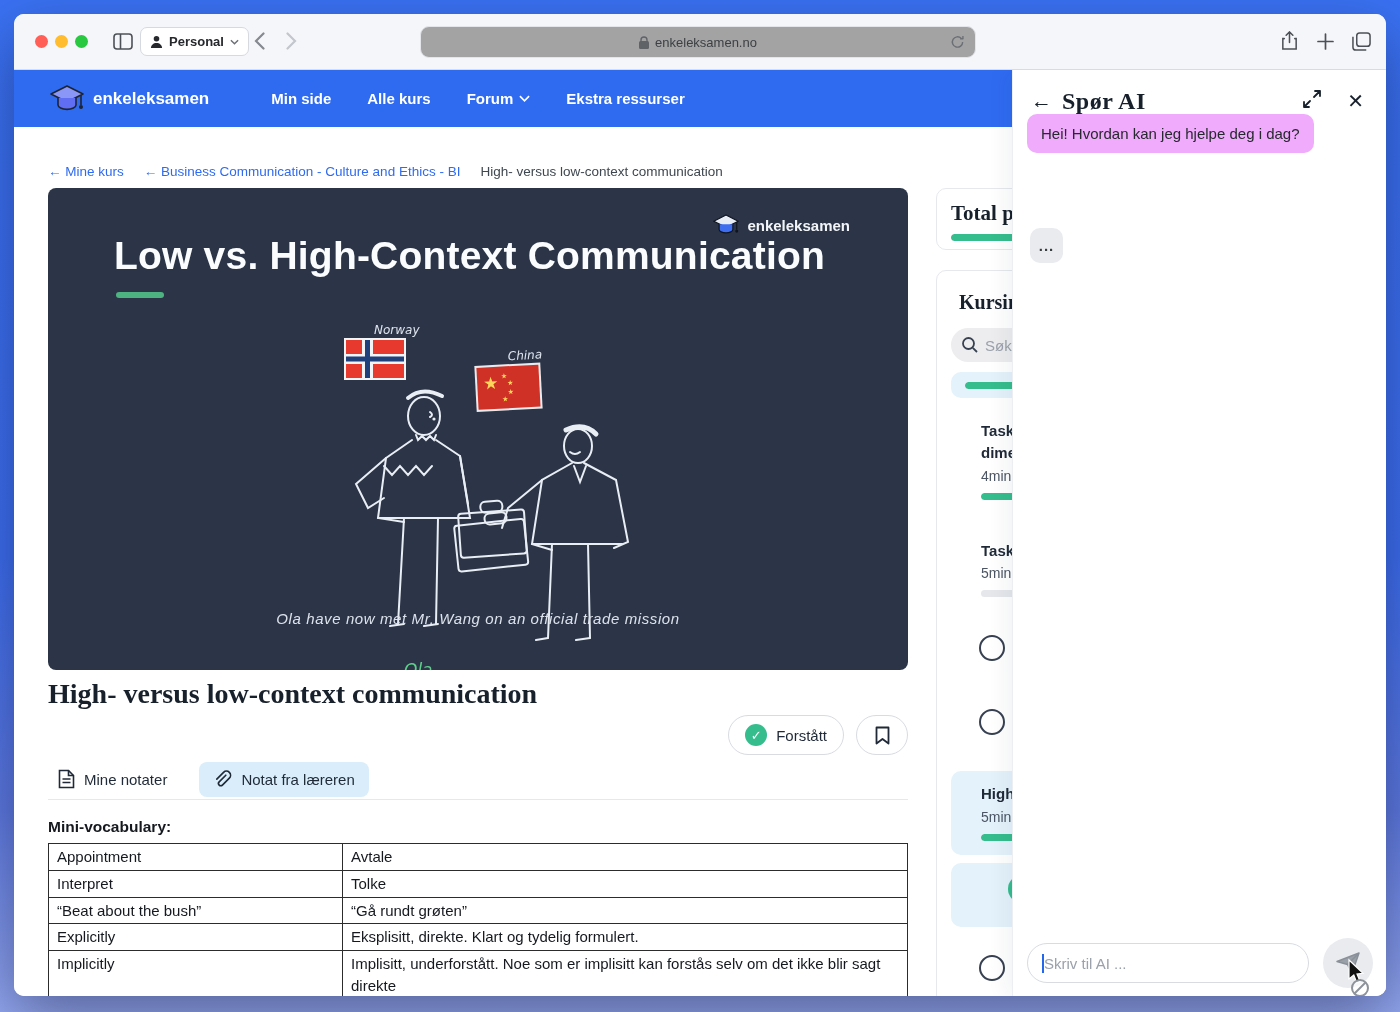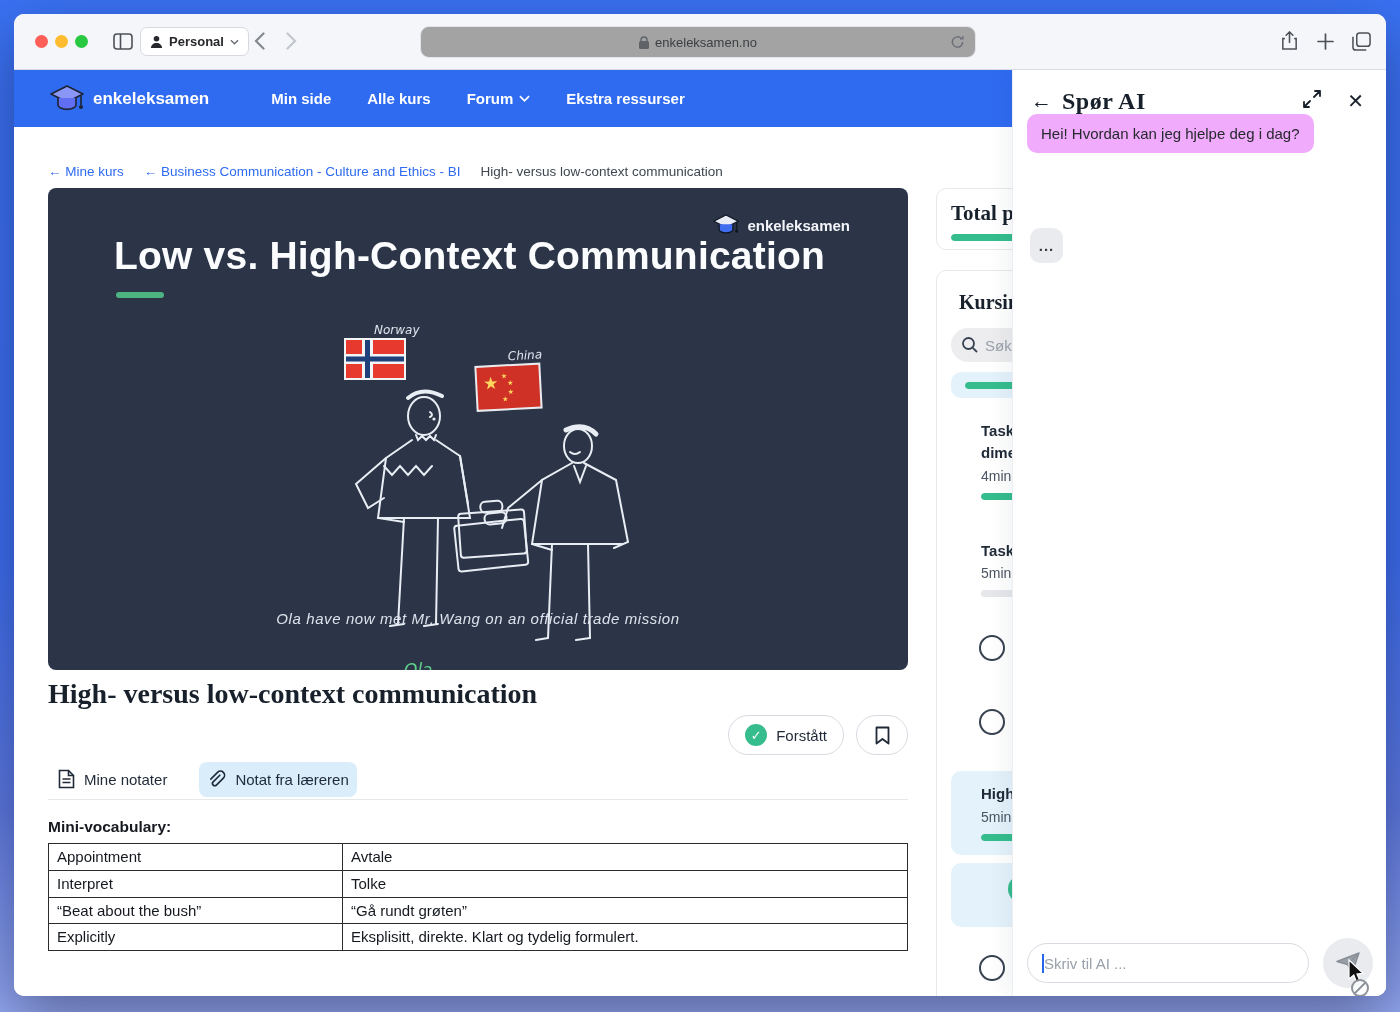--- a/index.html
+++ b/index.html
@@ -64,21 +64,21 @@
   .lesson-title { position:absolute; left:34px; top:608px; font-family:"Liberation Serif", serif; font-size:28px; font-weight:700; color:#17202b; }
   .actions { position:absolute; left:34px; top:645px; width:860px; display:flex; justify-content:flex-end; gap:12px; }
   .btn-forstatt {
     height:40px; padding:0 16px; background:#fff; border:1px solid #d8dbe1; border-radius:22px;
     display:flex; align-items:center; gap:9px; font-size:15px; color:#1f2937;
   }
   .check-circle { width:22px; height:22px; border-radius:50%; background:var(--accent-green,#35bd8d); color:#fff; display:flex; align-items:center; justify-content:center; font-size:13px; }
   .btn-bookmark { width:52px; height:40px; background:#fff; border:1px solid #d8dbe1; border-radius:22px; display:flex; align-items:center; justify-content:center; color:#1f2937; }
   .tabs { position:absolute; left:34px; top:691px; display:flex; align-items:center; gap:22px; font-size:15px; color:#1f2937; }
   .tab { display:flex; align-items:center; gap:9px; padding:8px 10px; border-radius:8px; }
-  .tab.active { background:#d9edfa; padding:8px 8px; }
+  .tab.active { background:#d9edfa; padding:8px 14px; }
   .tabs-divider { position:absolute; left:34px; top:729px; width:860px; height:1px; background:#e6e8ec; }
   .vocab-heading { position:absolute; left:34px; top:748px; font-size:15.5px; font-weight:700; color:#15191f; }
   .vocab-table {
     position:absolute; left:34px; top:773px; width:860px;
     border-collapse:collapse; font-size:15px; color:#15191f;
   }
   .vocab-table td { border:1.6px solid #2c2c2c; padding:2px 8px; vertical-align:top; line-height:1.45; }
   .vocab-table td.c1 { width:294px; }
   
   .side-card { position:absolute; background:#fff; border:1px solid #e6e8ec; border-radius:10px; }
@@ -355,20 +355,24 @@
             <td>Tolke</td>
           </tr>
         <tr>
             <td class="c1">“Beat about the bush”</td>
             <td>“Gå rundt grøten”</td>
           </tr>
         <tr>
             <td class="c1">Explicitly</td>
             <td>Eksplisitt, direkte. Klart og tydelig formulert.</td>
           </tr>
+        <tr>
+            <td class="c1">Implicitly</td>
+            <td>Implisitt, underforstått. Noe som er implisitt kan forstås selv om det ikke blir sagt direkte</td>
+          </tr>
 
       </tbody>
     </table>
 
     <div class="side-card card-progress">
       <div class="title">Total pr</div>
       <div class="pbar">
           <i style="width:100%"></i>
         </div>
     </div>

